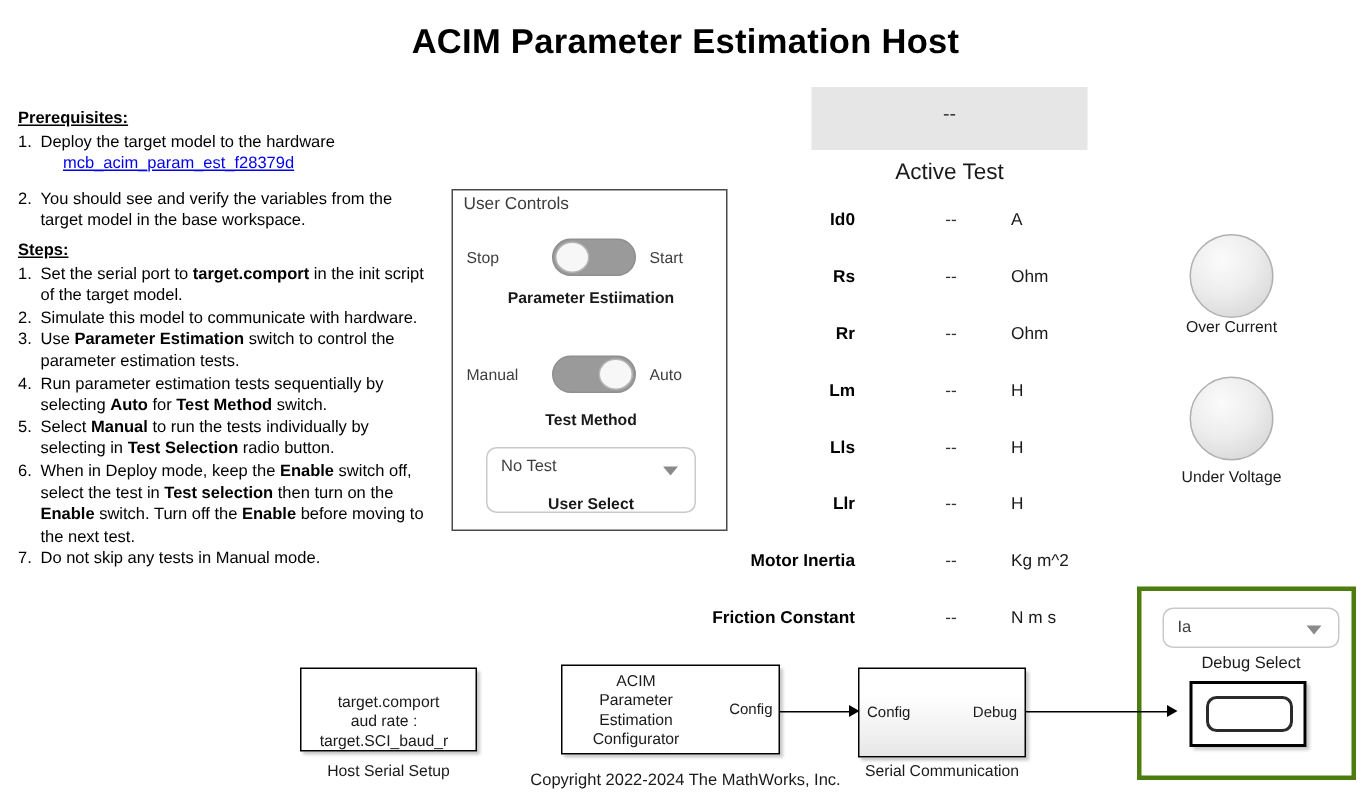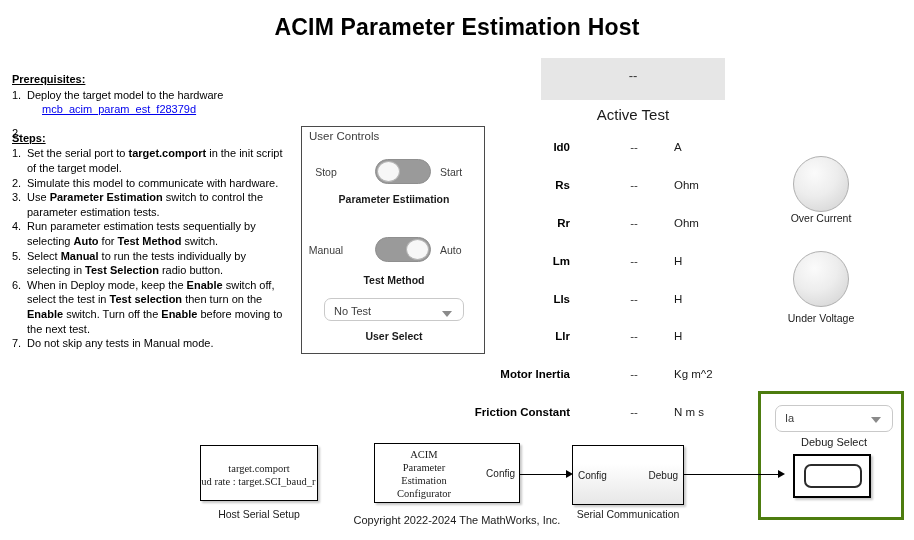--- a/index.html
+++ b/index.html
@@ -37,38 +37,38 @@
   
   #user-controls{
     left:301px;top:126px;width:184px;height:228px;
     border:1px solid #4a4a4a;background:#fff;box-sizing:border-box;
   }
   #user-controls .panel-title{
     position:absolute;left:7px;top:3px;font-size:11.5px;color:#3d3d3d;
   }
   .sw-row{position:absolute;left:0;width:184px;display:flex;align-items:center;justify-content:center;}
   .sw-lbl{font-size:10.5px;color:#3d3d3d;width:44px;}
-  .sw-lbl.left{text-align:center;padding-right:27px;}
+  .sw-lbl.left{text-align:left;padding-right:13px;}
   .sw-lbl.right{text-align:left;padding-left:9px;}
   .toggle{
     width:56px;height:25px;border-radius:13px;background:#9a9a9a;
     position:relative;border:1px solid #8f8f8f;box-sizing:border-box;
   }
   .toggle .knob{
     position:absolute;top:1px;width:23px;height:21px;border-radius:50%;
     background:#f7f7f7;border:1px solid #b4b4b4;box-sizing:border-box;
   }
   .toggle.off .knob{left:1px;}
   .toggle.on  .knob{right:1px;}
   .ctl-cap{
     position:absolute;left:0;width:184px;text-align:center;
     font-size:10.5px;font-weight:bold;color:#1a1a1a;
   }
   #test-select-dd{
-    position:absolute;left:22px;top:171px;width:140px;height:23px;
+    position:absolute;left:22px;top:171px;width:140px;height:44px;
     border:1px solid #c9c9c9;border-radius:7px;background:#fff;box-sizing:border-box;
   }
   #test-select-dd .val{position:absolute;left:9px;top:6px;font-size:11px;color:#3d3d3d;}
   #test-select-dd .chev{
     position:absolute;right:11px;top:12px;width:0;height:0;
     border-left:5.5px solid transparent;border-right:5.5px solid transparent;
     border-top:6px solid #8a8a8a;
   }
 
   
@@ -127,21 +127,21 @@
   
   .sl-block{
     position:absolute;background:#fff;border:1px solid #000;box-sizing:border-box;
     box-shadow:2px 2px 2px rgba(0,0,0,.22);
   }
   .sl-block.grad{
     background:linear-gradient(180deg,#ffffff 0%, #ffffff 30%, #e7e7e7 100%);
   }
   .sl-txt{
     position:absolute;left:0;width:100%;text-align:center;
-    font-size:10.5px;color:#1a1a1a;line-height:13px;font-family:Liberation Serif, serif;
+    font-size:10.5px;color:#1a1a1a;line-height:13px;
   }
   .sl-cap{
     position:absolute;width:200px;text-align:center;font-size:10.5px;color:#1a1a1a;
   }
   .port-lbl{position:absolute;font-size:10px;color:#1a1a1a;}
   .wire{position:absolute;height:1px;background:#000;}
   .arrow{
     position:absolute;width:0;height:0;
     border-top:4.5px solid transparent;border-bottom:4.5px solid transparent;
     border-left:7px solid #000;
@@ -162,20 +162,21 @@
 
   <ol>
     <li>
       <span class="num">1.</span>
       <span>Deploy the target model to the hardware</span><br>
       <a class="lnk" href="#">mcb_acim_param_est_f28379d</a>
     </li>
     <li class="gap"></li>
     <li>
       <span class="num">2.</span>
+      <span>You should see and verify the variables from the target model in the base workspace.</span>
     </li>
   </ol>
 
   <span class="hdr steps-hdr">Steps:</span>
 
   <ol>
     <li>
       <span class="num">1.</span>
       <span><span>Set the serial port to </span><b>target.comport</b><span> in the init script of the target model.</span></span>
     </li>

